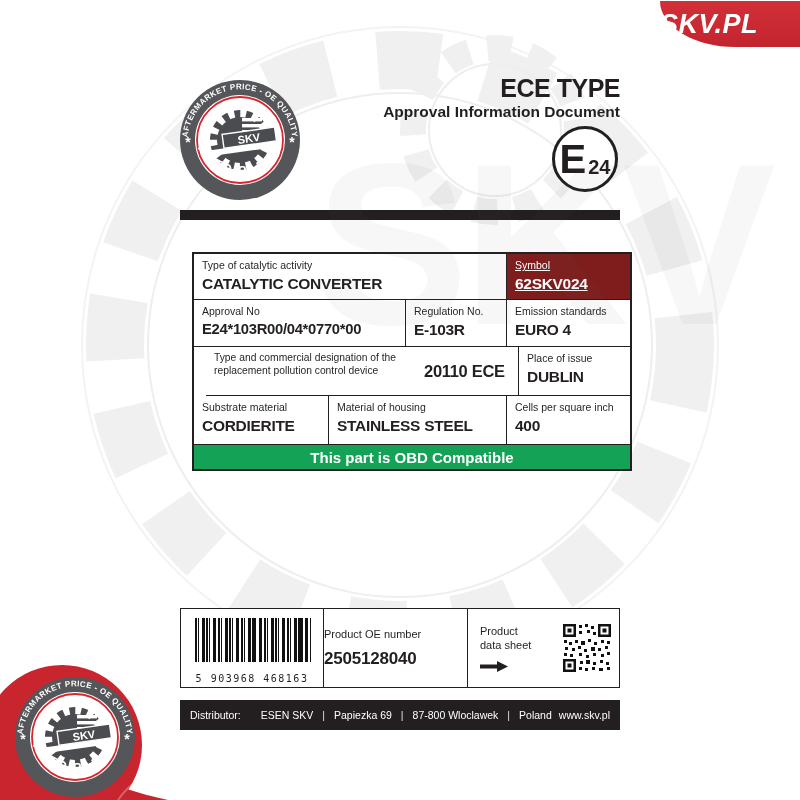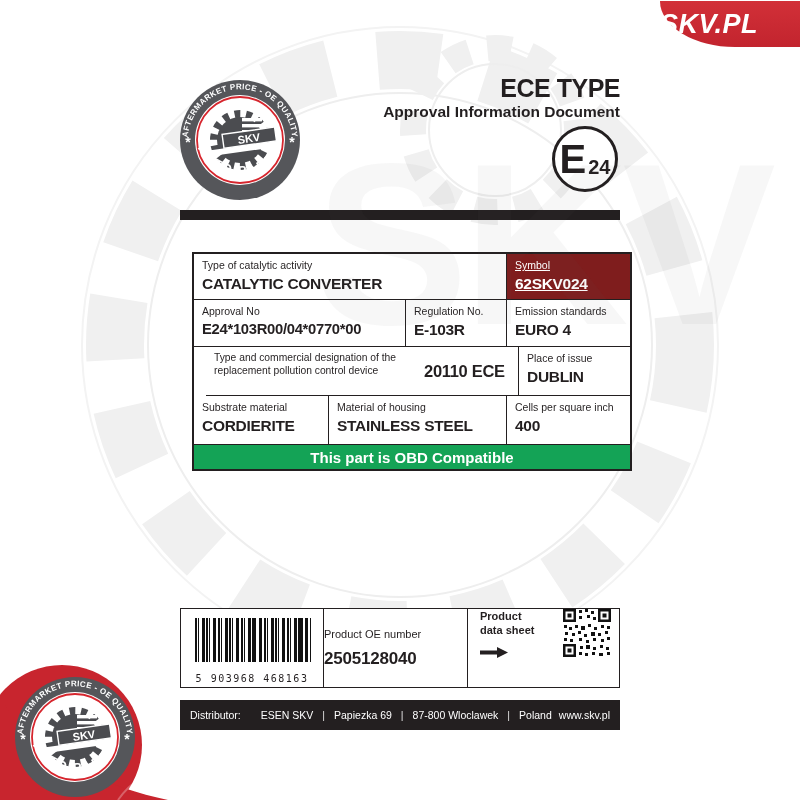--- a/index.html
+++ b/index.html
@@ -50,21 +50,21 @@
   .psec{box-sizing:border-box;border-right:1.5px solid #231f20;position:relative;}
   .psec:last-child{border-right:none;}
   .psec1{width:143px;}
   .barcode{position:absolute;left:14px;top:9px;width:116px;height:44px;
         background:repeating-linear-gradient(90deg,#111 0,#111 2px,#fff 2px,#fff 3px,#111 3px,#111 4px,#fff 4px,#fff 7px,#111 7px,#111 10px,#fff 10px,#fff 11.5px);}
   .bdigits{position:absolute;left:0;right:0;bottom:3px;text-align:center;
         font-family:"DejaVu Sans Mono",monospace;font-size:10px;letter-spacing:1.5px;white-space:pre;}
   .psec2{width:144px;display:flex;flex-direction:column;align-items:flex-start;justify-content:center;}
   .psec2 .plbl{font-size:11px;}
   .psec2 .pval{font-size:17px;font-weight:bold;margin-top:9px;letter-spacing:-.2px;}
-  .psec3{flex:1;display:flex;padding:0 8px 0 12px;font-weight:bold;}
+  .psec3{flex:1;display:flex;align-items:center;padding:0 8px 0 12px;}
   .ds{display:flex;flex-direction:column;font-size:11px;line-height:1.3;}
   .ds .arrow{margin-top:9px;}
   .qr{margin-left:auto;}
 
   
   .foot{position:absolute;left:180px;top:700px;width:440px;height:28px;background:#231f20;color:#fff;
         display:flex;align-items:center;font-size:10.5px;padding:15px 10px;box-sizing:border-box;white-space:nowrap;}
   .foot .dlabel{margin-right:20px;}
   .foot .sep{margin:0 9px;opacity:.85;}
   .foot .site{margin-left:auto;}

